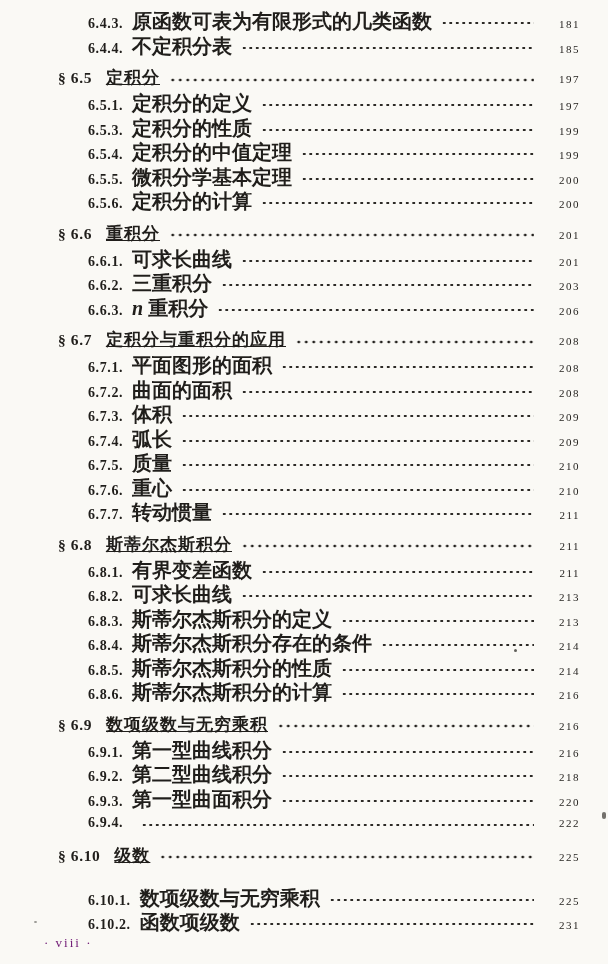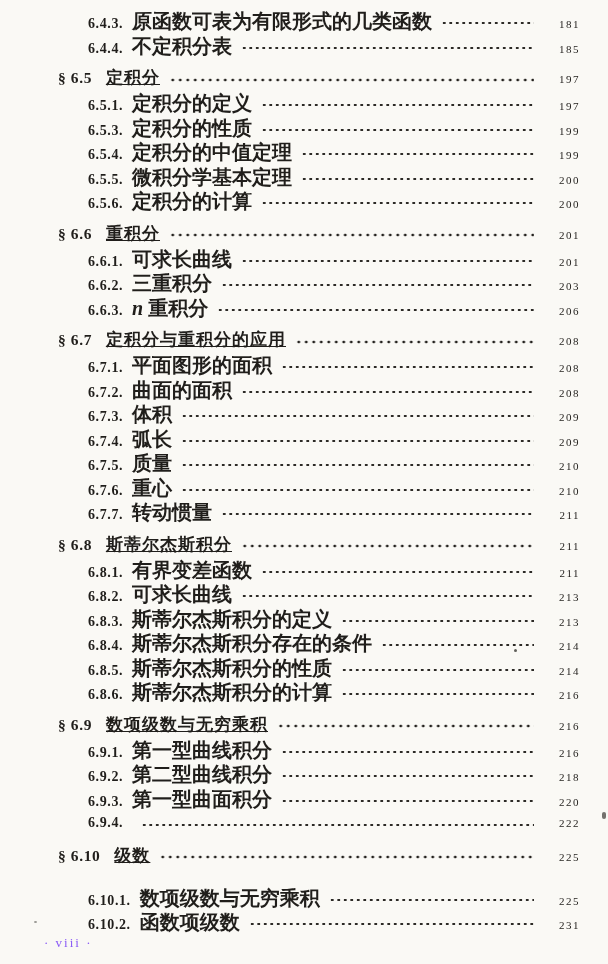--- a/index.html
+++ b/index.html
@@ -68,21 +68,21 @@
     font-weight: 500;
     letter-spacing: 1.5px;
     white-space: nowrap;
   }
   .footer {
     position: absolute;
     left: 44px;
     bottom: 13px;
     font-size: 13px;
     letter-spacing: 2px;
-    color: #8b5cf6;
+    color: #701a75;
   }
   .speck {
     position: absolute;
     background: #3a3833;
     border-radius: 50%;
   }
   .speck.s1 { width: 3px; height: 3px; left: 514px; top: 649px; opacity: .8; }
   .speck.s2 { width: 4px; height: 7px; left: 602px; top: 812px; opacity: .7; border-radius: 2px; }
   .speck.s3 { width: 3px; height: 2px; left: 34px; top: 921px; opacity: .5; }
 </style>

